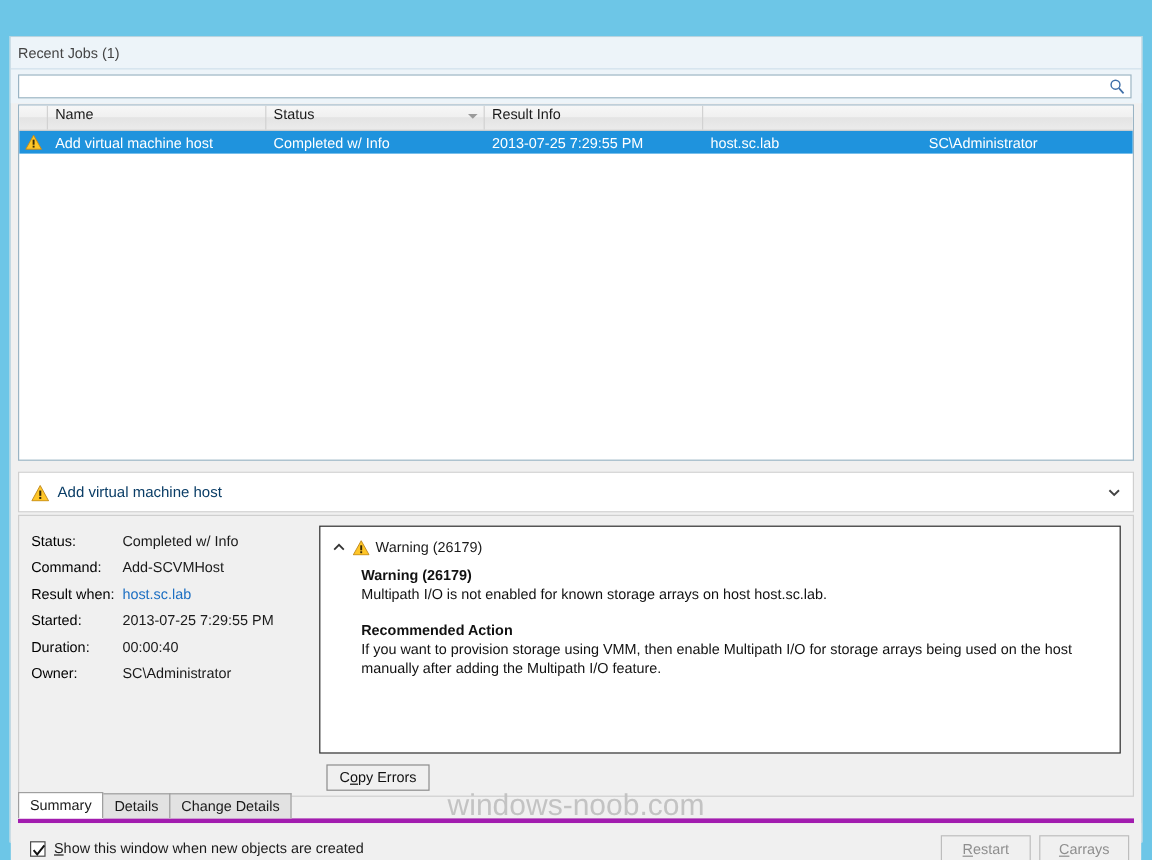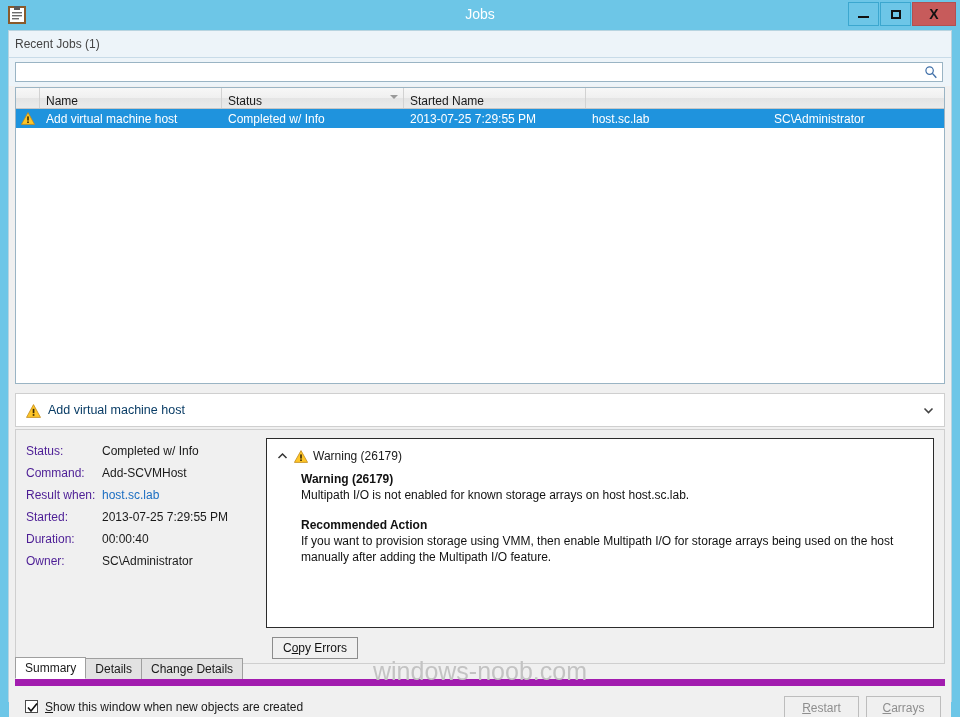--- a/index.html
+++ b/index.html
@@ -130,21 +130,21 @@
     background: linear-gradient(to bottom,#f7f7f7 0%,#f0f0f0 48%,#e4e4e4 50%,#ebebeb 100%);
     border-bottom: 1px solid #c6c6c6;
     display: flex;
     box-sizing: border-box;
   }
   .hcell {
     position: relative;
     height: 20px;
     border-right: 1px solid #d2d2d2;
     box-sizing: border-box;
-    display: flex; align-items: flex-end;
+    display: flex; align-items: flex-start;
     font-size: 12px;
     color: #1a1a1a;
     font-family: "Liberation Sans", sans-serif;
     cursor: default;
   }
   .hcell .htext { padding-left: 6px; }
   .hcell .filter-arrow {
     position: absolute; right: 5px; top: 7px;
     width: 0; height: 0;
     border-left: 4px solid transparent;
@@ -216,21 +216,21 @@
     position: absolute; left: 10px; top: 10px;
     width: 230px;
   }
   .prop-row {
     display: flex;
     height: 22px;
     align-items: center;
     font-size: 12px;
     font-family: "Liberation Sans", sans-serif;
   }
-  .prop-key { width: 76px; color: #4c1d95; }
+  .prop-key { width: 76px; color: #000000; }
   .prop-val { color: #1a1a1a; }
   .prop-val.link { color: #1b6ec2; }
 
   .errbox {
     position: absolute; left: 250px; top: 8px;
     width: 668px; height: 190px;
     background: #ffffff;
     border: 1px solid #2b2b2b;
     box-sizing: border-box;
     overflow: hidden;
@@ -271,21 +271,21 @@
     cursor: default;
   }
   .acc { text-decoration: underline; }
 
   
   .tabstrip {
     position: absolute; left: 6px; top: 633px;
     width: 930px; height: 22px;
     display: flex;
     align-items: flex-end;
-    border-bottom: 7px solid #a21caf;
+    border-bottom: 4px solid #a21caf;
     box-sizing: border-box;
   }
   .tab {
     height: 21px;
     padding: 0 9px;
     display: flex; align-items: center;
     font-size: 12px;
     font-family: "Liberation Sans", sans-serif;
     background: #e2e2e2;
     border: 1px solid #9f9f9f;
@@ -305,21 +305,21 @@
 
   
   .footer {
     position: absolute; left: 0; top: 655px;
     width: 942px; height: 47px;
     background: #f0f0f0;
     box-sizing: border-box;
   }
   .chk-wrap {
     position: absolute; left: 16px; top: 14px;
-    display: flex; align-items: flex-start;
+    display: flex; align-items: flex-end;
     font-size: 12px;
     font-family: "Liberation Sans", sans-serif;
     cursor: default;
   }
   .chk {
     width: 13px; height: 13px;
     background: #ffffff;
     border: 1px solid #4a4a4a;
     box-sizing: border-box;
     margin-right: 7px;
@@ -352,44 +352,20 @@
     color: #c3c3c3;
     font-family: "Liberation Sans", sans-serif;
     pointer-events: none;
   }
 </style>
 </head>
 <body>
 
 <div class="window">
 
-  <div class="titlebar">
-    <div class="titlebar-icon">
-      <svg width="22" height="22" viewBox="0 0 22 22">
-        <rect x="2" y="2" width="18" height="18" fill="#8a5a2b"></rect>
-        <rect x="4" y="4" width="14" height="14" fill="#ffffff"></rect>
-        <rect x="8" y="2" width="6" height="4" fill="#5a5a5a"></rect>
-        <rect x="6" y="8" width="10" height="1.4" fill="#6a6a6a"></rect>
-        <rect x="6" y="11" width="10" height="1.4" fill="#6a6a6a"></rect>
-        <rect x="6" y="14" width="7" height="1.4" fill="#6a6a6a"></rect>
-      </svg>
-    </div>
-    <div class="titlebar-title">Jobs</div>
-    <div class="winbtns">
-      <div class="winbtn">
-        <div class="glyph-min"></div>
-      </div>
-      <div class="winbtn">
-        <div class="glyph-max"></div>
-      </div>
-      <div class="winbtn close">
-        <div class="glyph-close">X</div>
-      </div>
-    </div>
-  </div>
 
   <div class="panel">
 
     <div class="recentjobs-bar">
       <div class="recentjobs-label">Recent Jobs (1)</div>
     </div>
 
     <div class="searchrow">
       <div class="searchbox">
         <input type="text" value="" placeholder="" style="">
@@ -406,21 +382,21 @@
       <div class="gridhead">
         <div class="hcell" style="width:24px"></div>
         <div class="hcell" style="width:182px">
           <span class="htext">Name</span>
         </div>
         <div class="hcell" style="width:182px">
           <span class="htext">Status</span>
           <span class="filter-arrow"></span>
         </div>
         <div class="hcell" style="width:182px">
-          <span class="htext">Started Name</span>
+          <span class="htext">Result Info</span>
         </div>
       </div>
 
       <div class="gridrow">
         <div class="gcell" style="width:24px;justify-content:center">
           <span class="warn-tri">
             <svg width="14" height="13" viewBox="0 0 14 13">
               <polygon points="7,0.6 13.6,12.4 0.4,12.4" fill="#ffc627" stroke="#c08a1e" stroke-width="0.8"></polygon>
               <rect x="6.2" y="4.4" width="1.6" height="4.2" fill="#3a2a05"></rect>
               <rect x="6.2" y="9.4" width="1.6" height="1.6" fill="#3a2a05"></rect>

